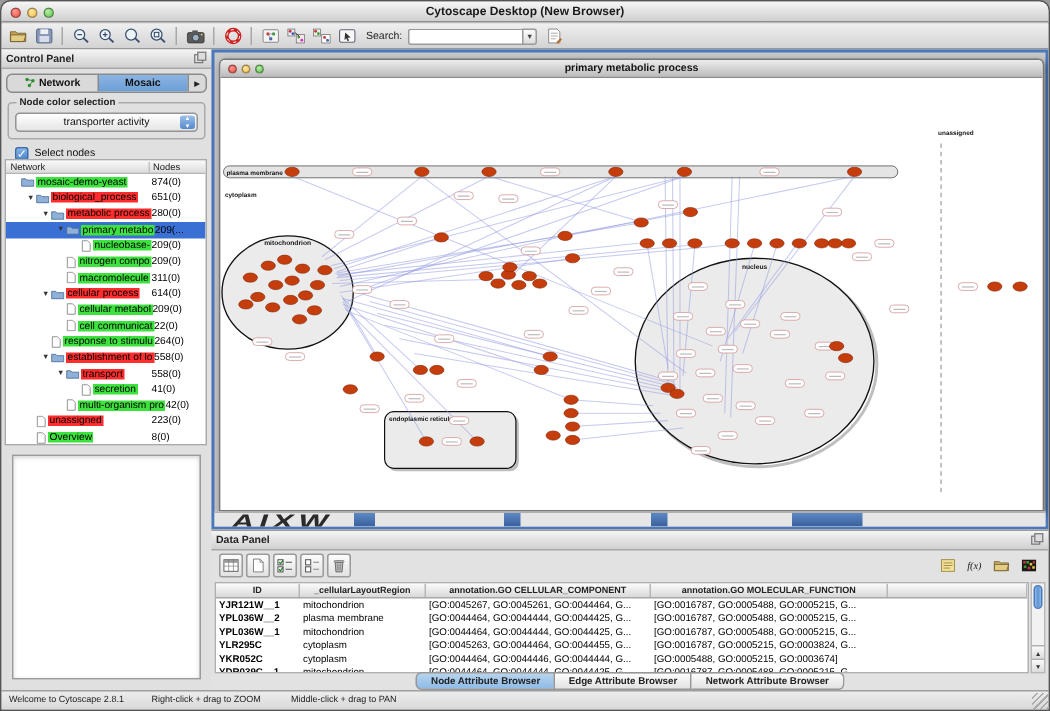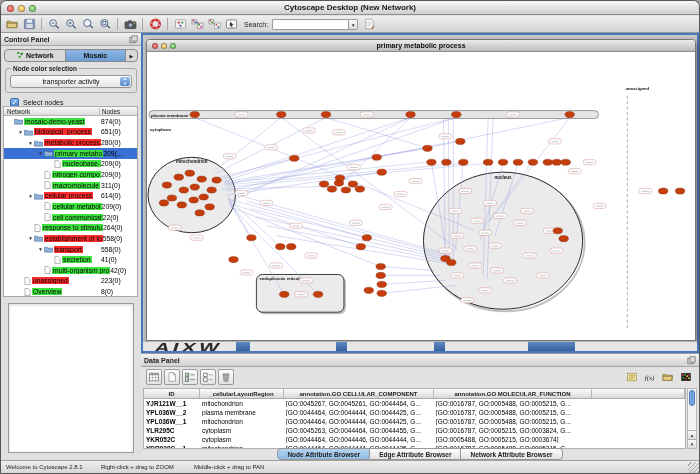--- a/index.html
+++ b/index.html
@@ -116,21 +116,21 @@
 </style>
 </head>
 <body>
 
 <div class="window">
 
   <div class="titlebar">
     <span class="tl red"></span>
     <span class="tl yellow"></span>
     <span class="tl green"></span>
-    <div class="wtitle">Cytoscape Desktop (New Network)</div>
+    <div class="wtitle">Cytoscape Desktop (New Browser)</div>
   </div>
 
   <div class="toolbar">
     <span id="tb-left" style="display:flex;align-items:center;gap:1px">
         <span class="tbtn">
           <svg viewBox="0 0 14 12">
             <path d="M1 3h4l1 1h6v6H1z" fill="#c9a85c" stroke="#6b5a28" stroke-width=".6"></path>
             <path d="M1.2 5.2h11l-1.6 4.8H1.2z" fill="#e4cc84" stroke="#6b5a28" stroke-width=".6"></path>
           </svg>
         </span>

